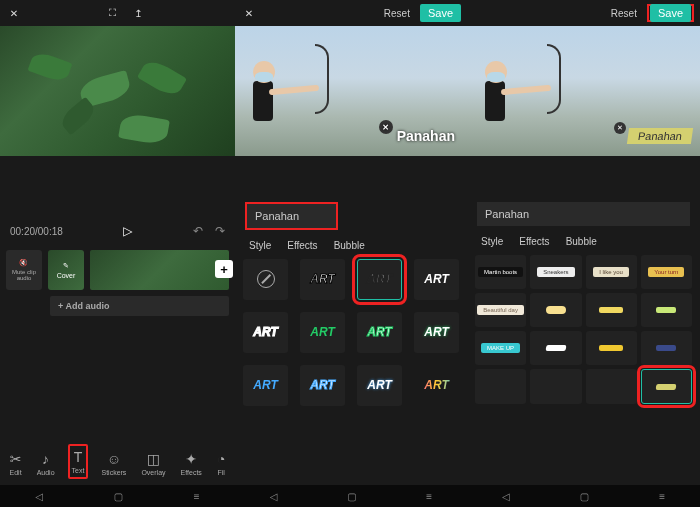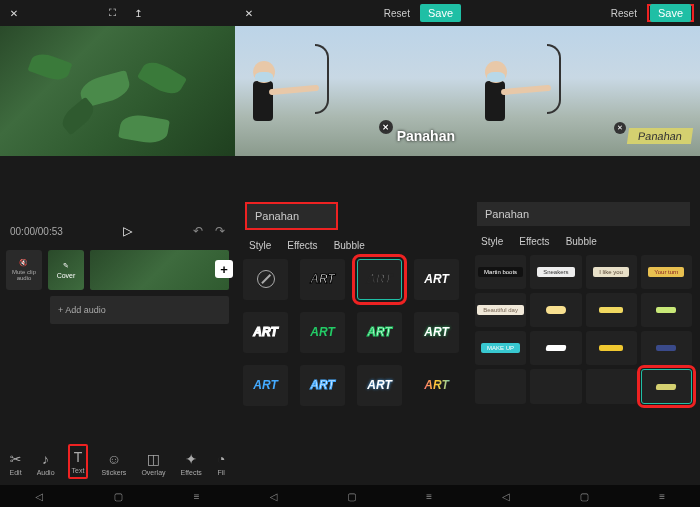--- a/index.html
+++ b/index.html
@@ -38,21 +38,21 @@
   .time-row { display:flex; align-items:center; justify-content:space-between; padding:8px 10px; }
   .time-row .t { font-size:10px; color:#aaa; }
   .play { font-size:12px; color:#fff; }
   .undo { font-size:12px; color:#888; }
   .tracks { padding:4px 6px; }
   .track-row { display:flex; align-items:center; gap:6px; margin-bottom:6px; }
   .mute-box,.cover-box { width:36px; height:40px; background:#2a2a2a; border-radius:3px; display:flex; flex-direction:column; align-items:center; justify-content:center; gap:2px; font-size:7px; color:#aaa; }
   .cover-box { background: linear-gradient(135deg,#2a4a2a,#3e6b3e); color:#fff; }
   .clip-thumb { flex:1; height:40px; background: linear-gradient(135deg,#2a4a2a,#3e6b3e,#2f5a2f); border-radius:2px; position:relative; }
   .add-btn { position:absolute; right:-4px; top:10px; width:18px; height:18px; background:#fff; border-radius:3px; color:#000; display:flex; align-items:center; justify-content:center; font-size:13px; font-weight:bold; }
-  .add-audio { margin-left:44px; background:#2a2a2a; height:28px; border-radius:2px; display:flex; align-items:center; padding-left:8px; font-size:9px; color:#aaa; }
+  .add-audio { margin-left:44px; background:#2a2a2a; height:20px; border-radius:2px; display:flex; align-items:center; padding-left:8px; font-size:9px; color:#aaa;font-weight:bold; }
 
   .toolbar { position:absolute; bottom:24px; left:0; right:0; display:flex; justify-content:space-around; align-items:flex-end; padding:4px 2px; background:#1a1a1a; }
   .tool { display:flex; flex-direction:column; align-items:center; gap:2px; font-size:7px; color:#aaa; padding:3px 2px; }
   .tool .ti { font-size:14px; height:16px; display:flex; align-items:center;}
   .tool-highlight { border:2px solid #e22; border-radius:2px; }
 
   
   .navbar { position:absolute; bottom:0; left:0; right:0; height:22px; display:flex; justify-content:space-around; align-items:center; background:#0a0a0a; }
   .navbar .nb { color:#888; font-size:10px; }
 
@@ -97,21 +97,21 @@
       <div class="leaf" style="left:30px;top:30px;width:40px;height:22px;transform:rotate(20deg)"></div>
       <div class="leaf" style="left:80px;top:50px;width:50px;height:26px;transform:rotate(-15deg);background:#4a8a4a"></div>
       <div class="leaf" style="left:140px;top:40px;width:44px;height:24px;transform:rotate(30deg)"></div>
       <div class="leaf" style="left:60px;top:80px;width:36px;height:20px;transform:rotate(-40deg);background:#2f5a2f"></div>
       <div class="leaf" style="left:120px;top:90px;width:48px;height:26px;transform:rotate(10deg);background:#4a8a4a"></div>
     </div>
 
     <div style="height:60px"></div>
 
     <div class="time-row">
-      <span class="t">00:00/00:53</span>
+      <span class="t">00:20/00:18</span>
       <span class="play">▷</span>
       <span style="display:flex;gap:12px">
         <span class="undo">↶</span>
         <span class="undo">↷</span>
       </span>
     </div>
 
     <div class="tracks">
       <div class="track-row">
         <div class="mute-box">

